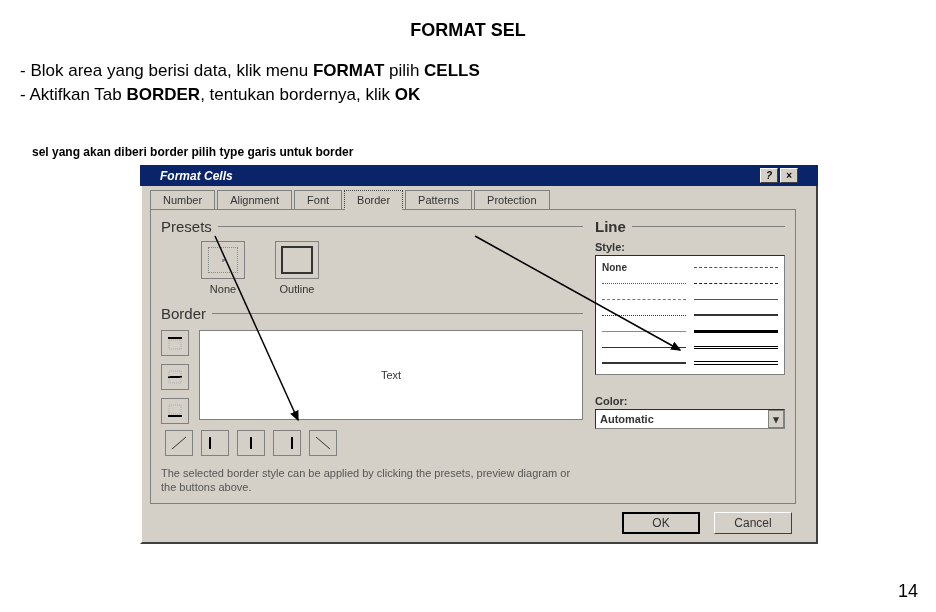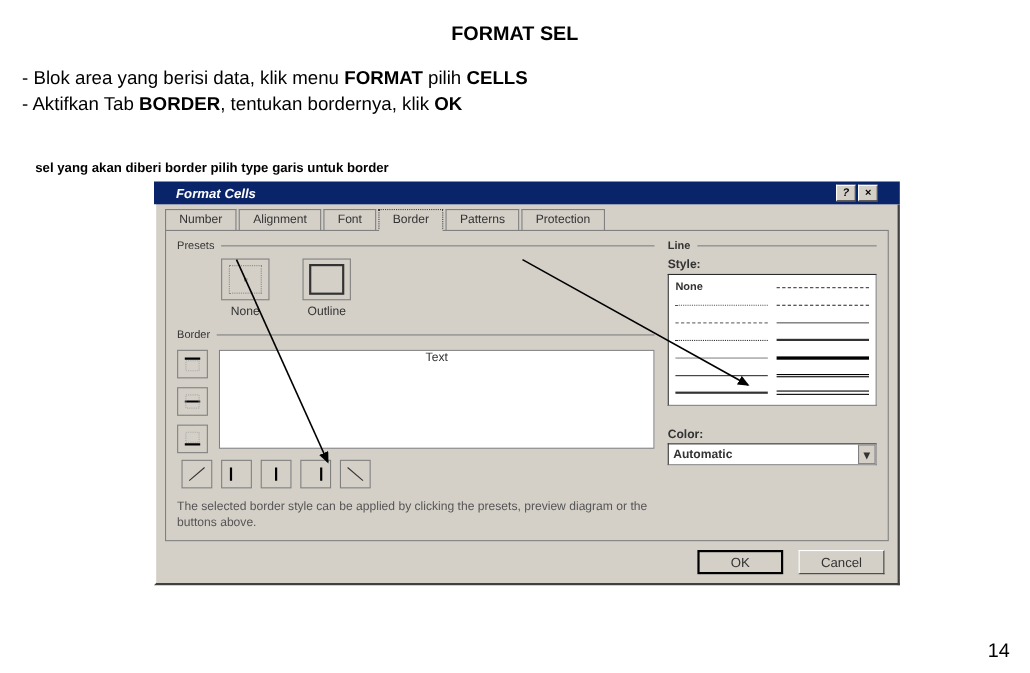--- a/index.html
+++ b/index.html
@@ -82,21 +82,21 @@
     justify-content: center;
     font-size: 10px;
     font-weight: bold;
     color: #000;
     line-height: 1;
   }
   .dialog-body {
     background: #d4d0c8;
     border: 2px solid;
     border-color: #fff #404040 #404040 #fff;
-    padding: 4px 8px 6px 8px;
+    padding: 4px 20px 6px 8px;
     border-top: none;
   }
   .tabs { display: flex; gap: 2px; margin-bottom: -1px; }
   .tab {
     background: #d4d0c8;
     border: 1px solid #808080;
     border-bottom: none;
     padding: 3px 12px;
     font-size: 11px;
   }
@@ -119,21 +119,21 @@
     font-size: 11px;
     color: #333;
     margin-bottom: 2px;
   }
   .group-title-line {
     display: flex;
     align-items: center;
     margin-bottom: 6px;
   }
   .group-title-line .txt {
-    font-size: 10px;
+    font-size: 15px;
     margin-right: 6px;
   }
   .group-title-line .line {
     flex: 1;
     height: 1px;
     background: #808080;
   }
   .presets-row {
     display: flex;
     gap: 30px;
@@ -186,21 +186,21 @@
     display: flex;
     align-items: center;
     justify-content: center;
   }
   .preview {
     flex: 1;
     height: 90px;
     background: #fff;
     border: 1px solid #808080;
     display: flex;
-    align-items: flex-start;
+    align-items: center;
     justify-content: center;
     font-size: 11px;
     color: #333;
   }
   .bottom-btns {
     display: flex;
     gap: 8px;
     margin-top: 6px;
     justify-content: flex-start;
     padding-left: 4px;

